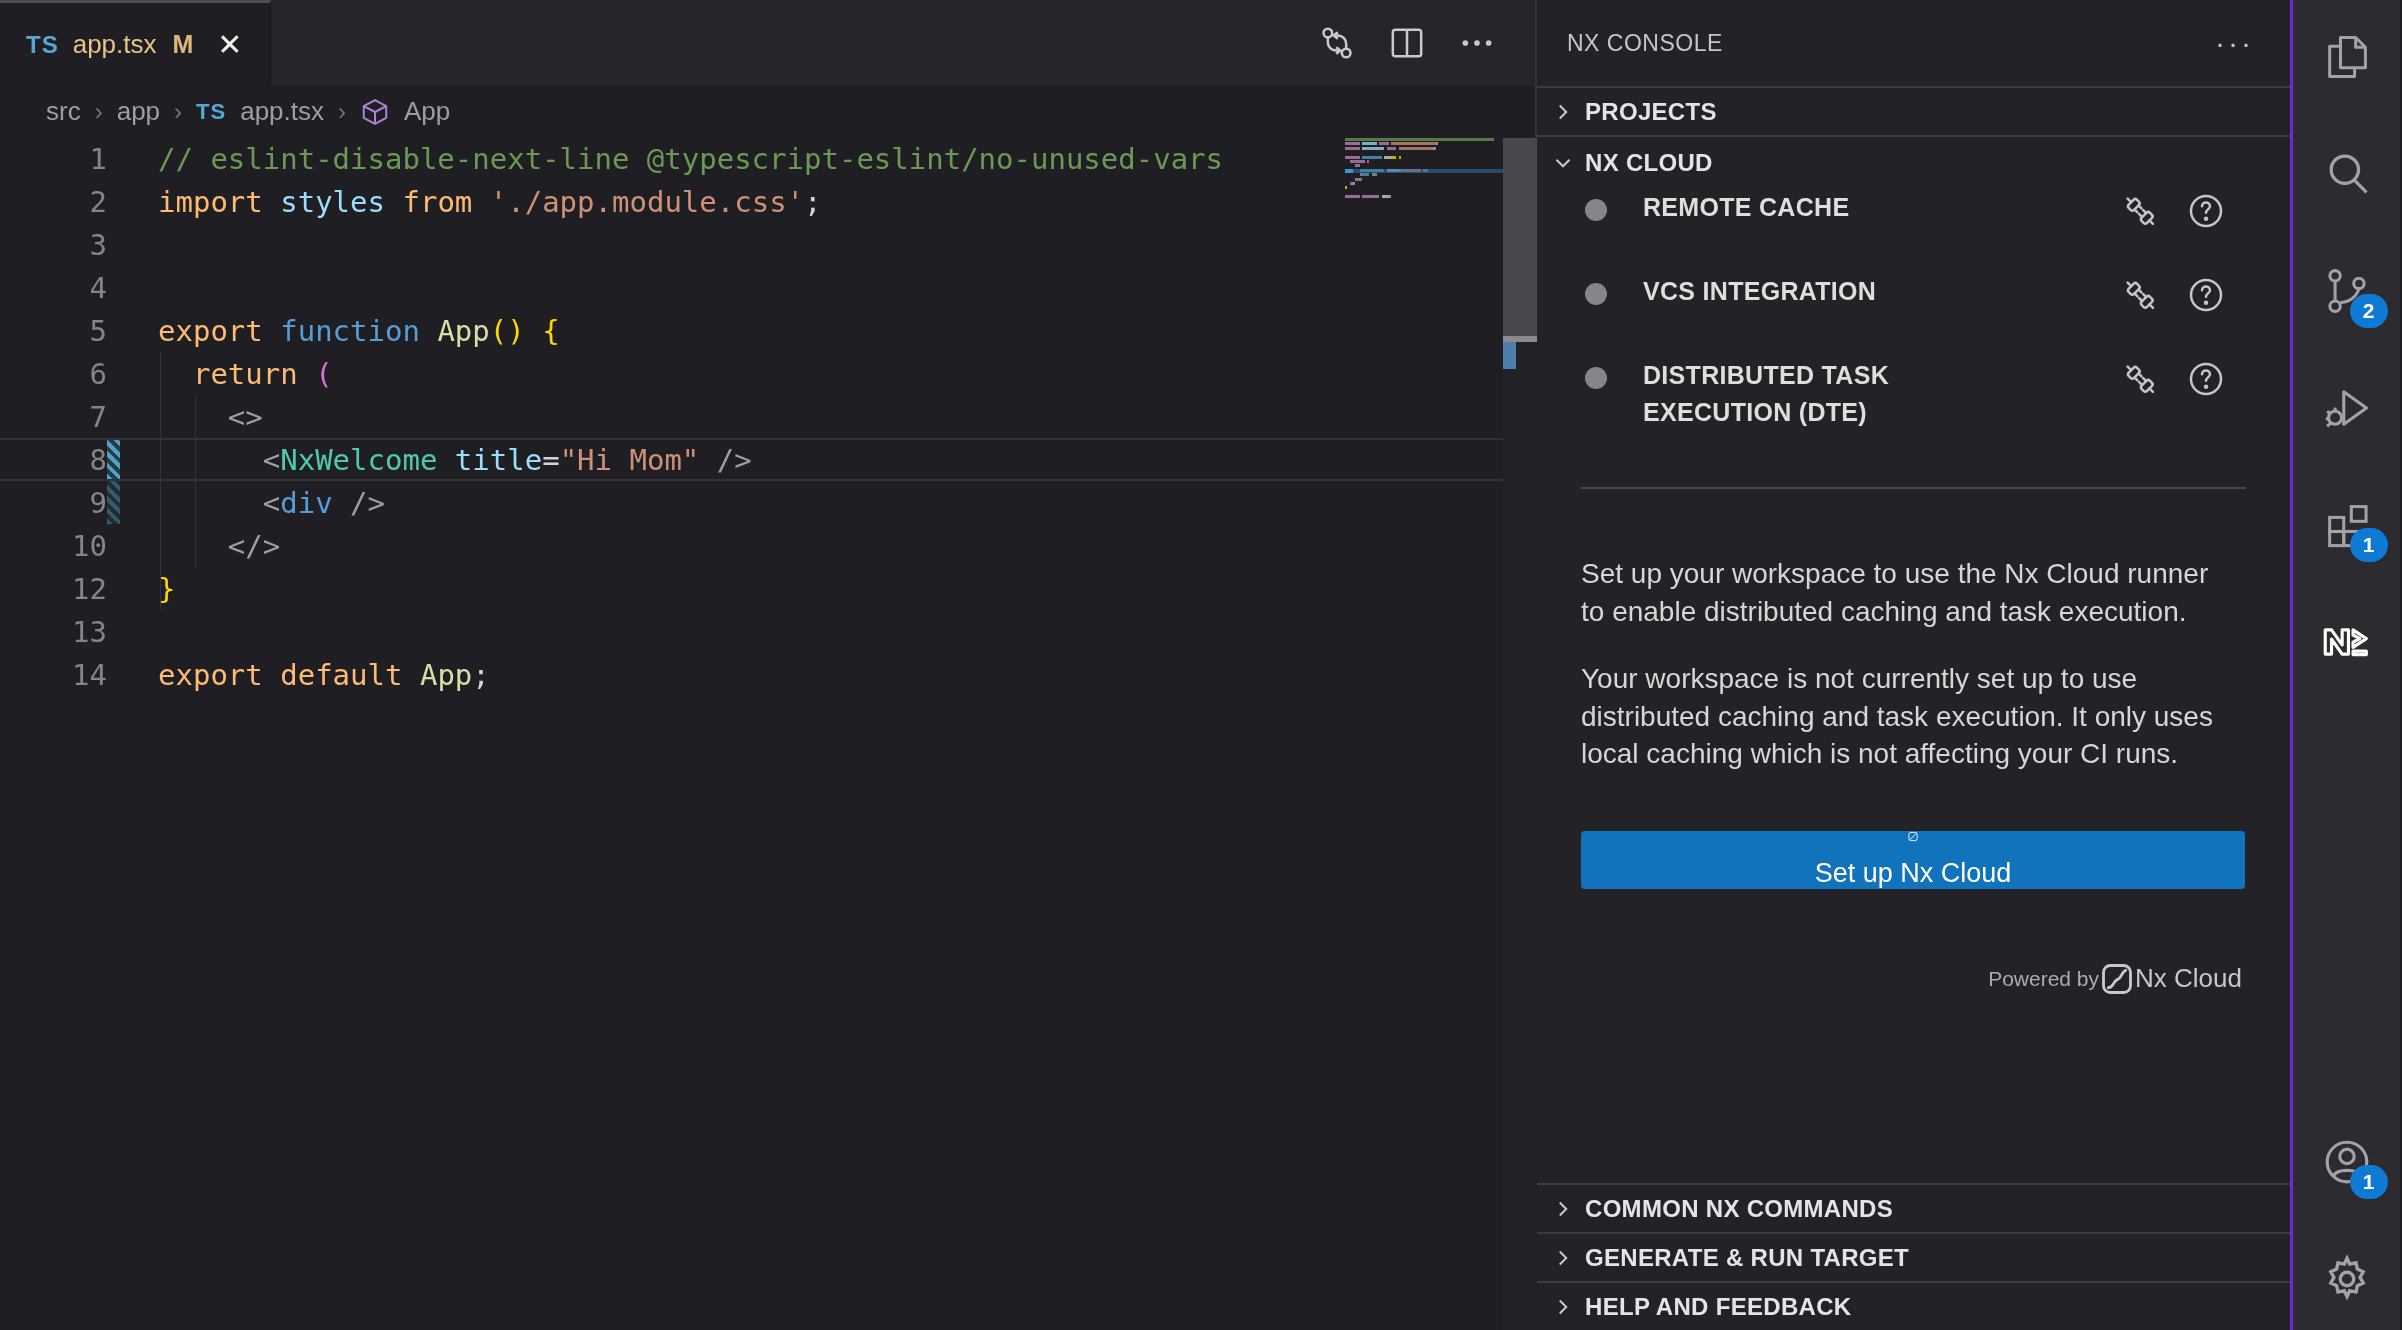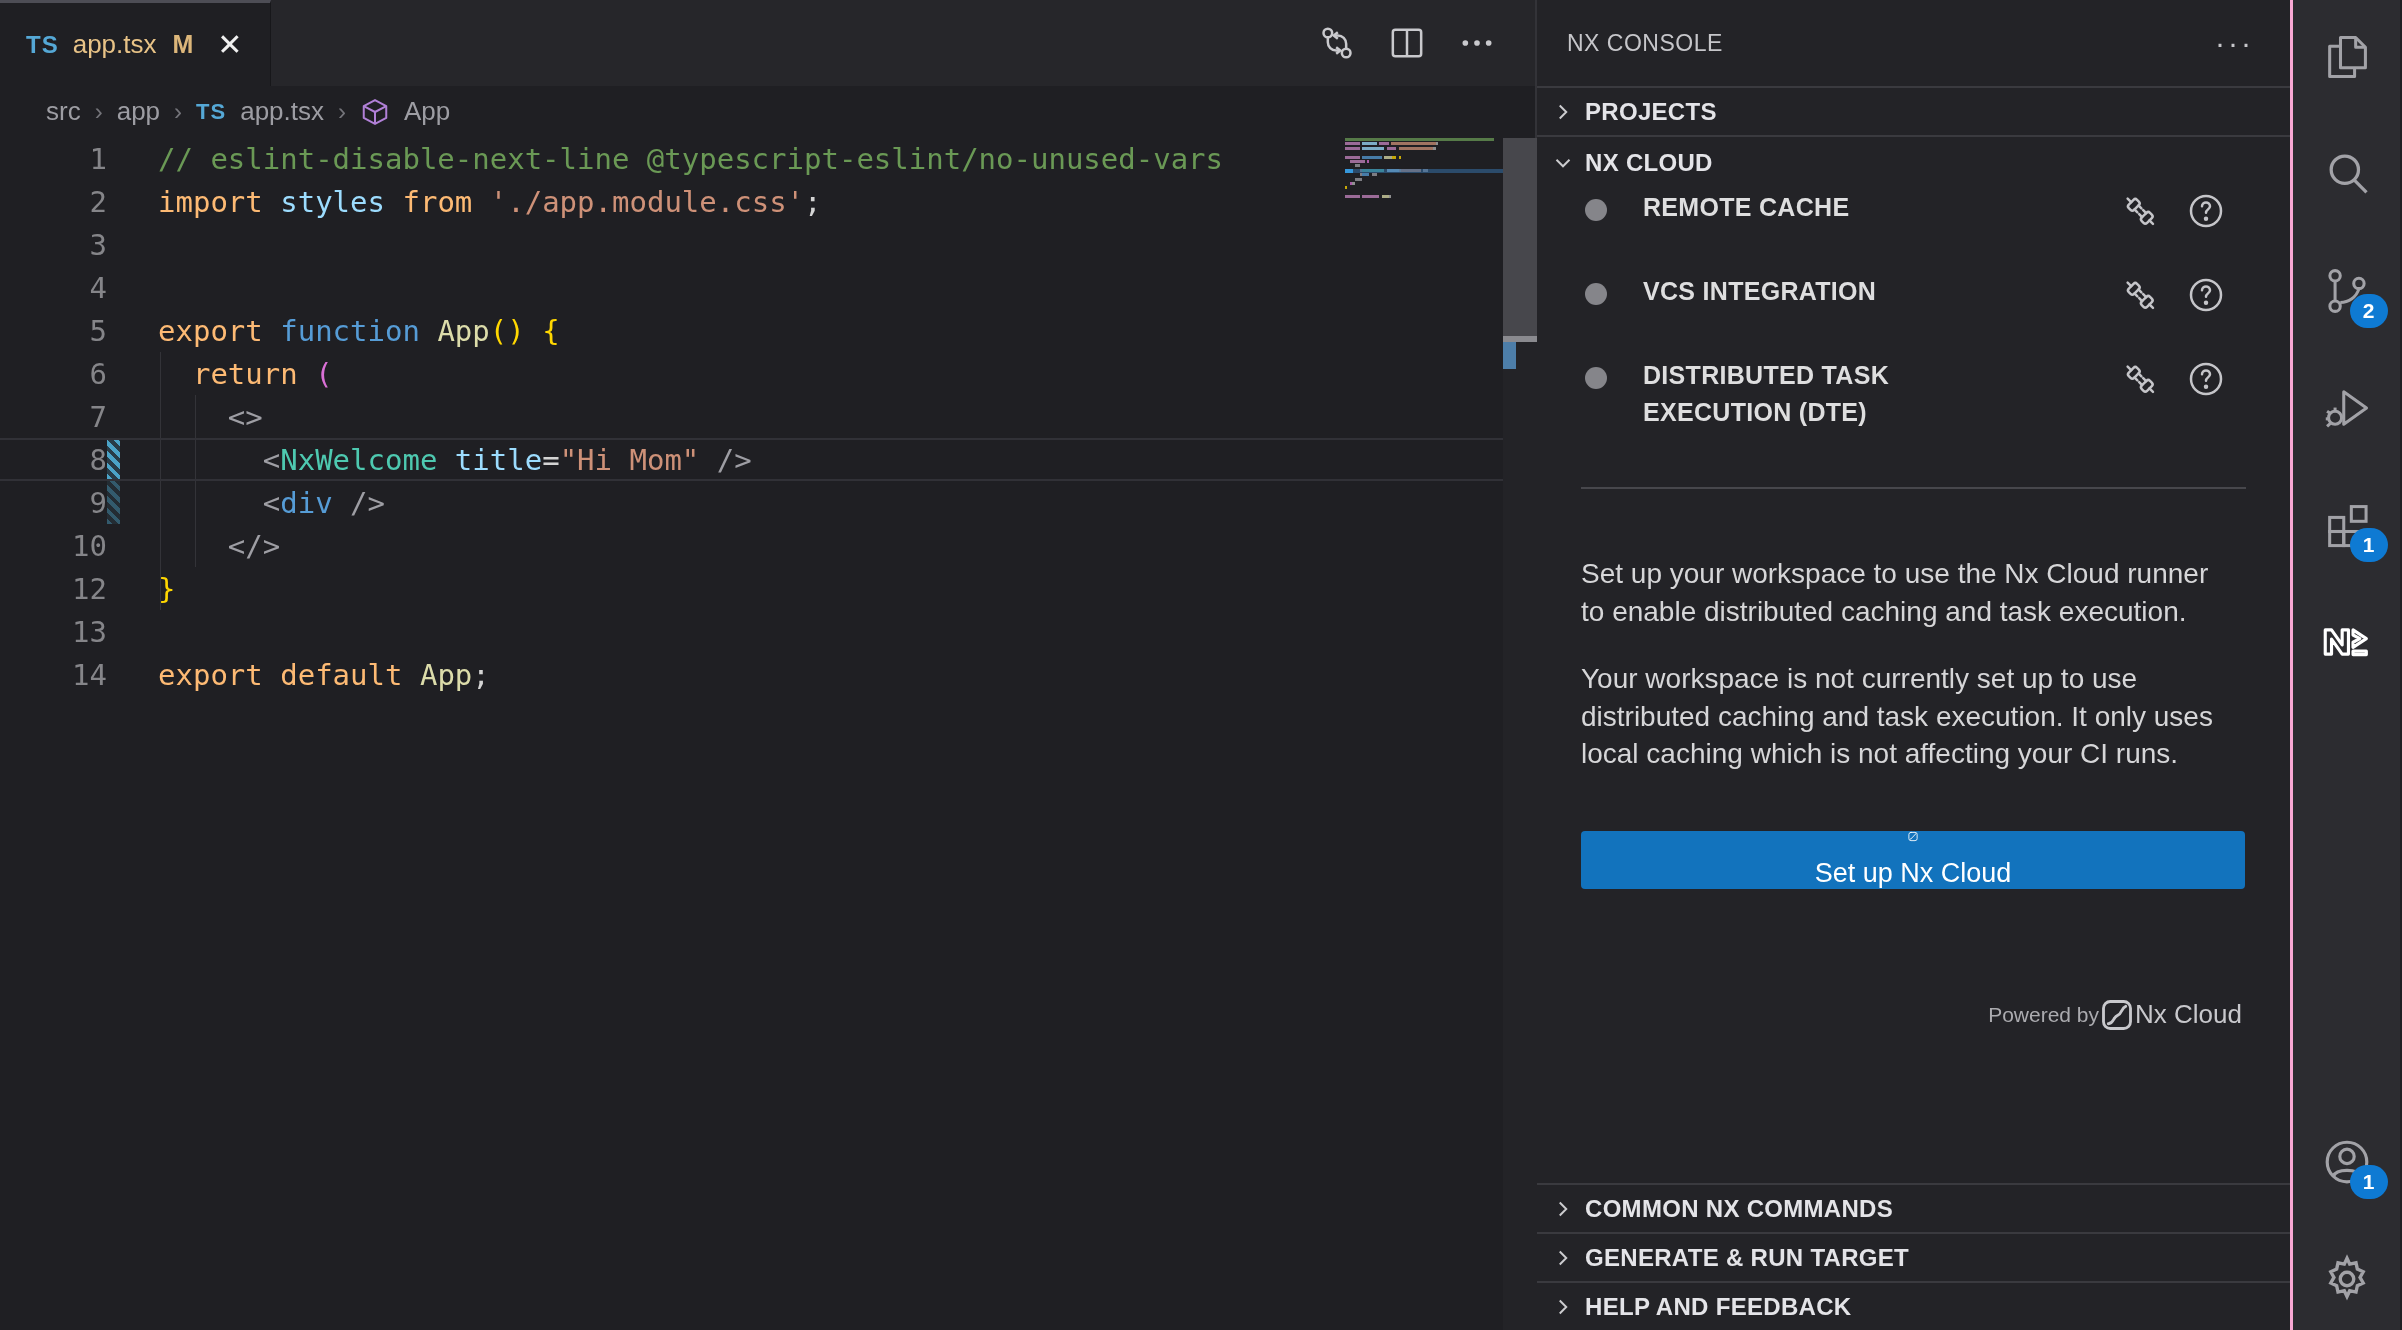--- a/index.html
+++ b/index.html
@@ -45,21 +45,21 @@
   .mm-row { display:flex; height:3px; margin-bottom:1.4px; }
   .mm-seg { height:3px; opacity:.75; }
   .mm-hl { position:absolute; left:0; width:158px; background:rgba(52,112,168,0.55); }
   .mm-notch { position:absolute; left:0; width:8px; background:#3698dc; }
   .scrollbar { position:absolute; left:1503px; top:1px; width:34px; height:1192px; background:#232327; cursor:pointer; }
   .sb-slider { position:absolute; left:0; top:0; width:34px; height:198px; background:#47474c; }
   .sb-cursor-mark { position:absolute; left:0; top:198px; width:34px; height:6px; background:#8a8a8f; }
   .sb-mod-mark { position:absolute; left:0; top:204px; width:13px; height:27px; background:#4d7ea9; }
 
   
-  .panel { position:relative; width:756px; height:100%; background:#232327; display:flex; flex-direction:column; border-right:3px solid #f9a8d4; }
+  .panel { position:relative; width:756px; height:100%; background:#232327; display:flex; flex-direction:column; border-right:3px solid #6d28d9; }
   .panel-header { height:86px; display:flex; align-items:center; padding:0 36px 0 30px; }
   .panel-title { color:#c6c6ca; font-size:23px; letter-spacing:.5px; }
   .panel-more { margin-left:auto; color:#c6c6ca; font-size:30px; letter-spacing:3px; cursor:pointer; }
   .divider { height:2px; background:#3a3a3f; flex:none; }
   .sec-row { height:47px; display:flex; align-items:center; padding-left:13px; cursor:pointer; flex:none; }
   .sec-row.tall { height:52px; }
   .sec-chevron { width:26px; height:26px; color:#cccccf; flex:none; margin-right:9px; }
   .sec-label { color:#e4e4e8; font-size:24px; font-weight:bold; letter-spacing:.3px; }
 
   .cloud-body { flex:1; overflow:hidden; position:relative; }
@@ -68,21 +68,21 @@
   .bullet { width:22px; height:22px; border-radius:50%; background:#85858a; margin:10px 36px 0 0; flex:none; }
   .cloud-label { color:#dededf; font-size:25px; font-weight:bold; line-height:37px; letter-spacing:.3px; max-width:310px; }
   .cloud-icons { margin-left:auto; display:flex; gap:26px; align-items:center; margin-top:2px; }
   .mini-icon { width:40px; height:40px; color:#c5c5c9; cursor:pointer; }
   .inset-divider { height:2px; background:#47474c; margin:56px 44px 0 44px; }
   .cloud-text { color:#d6d6d8; font-size:28px; line-height:37.5px; width:648px; margin:66px 0 0 44px; }
   .cloud-text + .cloud-text { margin-top:30px; }
   .setup-btn { margin:58px 0 0 44px; width:664px; height:58px; background:#1273bd; border:none; border-radius:4px;
                color:#ffffff; font-size:27px; font-family:"Liberation Sans", sans-serif;
                display:flex; align-items:center; justify-content:center; gap:16px; cursor:pointer;flex-direction:column; }
-  .powered { display:flex; align-items:center; justify-content:flex-end; margin:108px 48px 0 0; }
+  .powered { display:flex; align-items:center; justify-content:flex-end; margin:72px 48px 0 0; }
   .powered-label { color:#ababaf; font-size:21px; }
   .powered-brand { color:#c8c8cc; font-size:26px; }
 
   .panel-bottom { flex:none; }
   
   .activitybar { width:107px; height:100%; background:#2c2c30; display:flex; flex-direction:column; align-items:center; padding-top:28px; }
   .ab-item { position:relative; width:58px; height:58px; margin-bottom:59px; display:flex; align-items:center; justify-content:center; color:#a2a2a7; cursor:pointer; }
   .ab-item.active { color:#ffffff; }
   .ab-badge { position:absolute; right:-12px; bottom:-8px; min-width:38px; height:34px; border-radius:17px; background:#0e7ad3;
               color:#fff; font-size:21px; font-weight:bold; display:flex; align-items:center; justify-content:center; }

